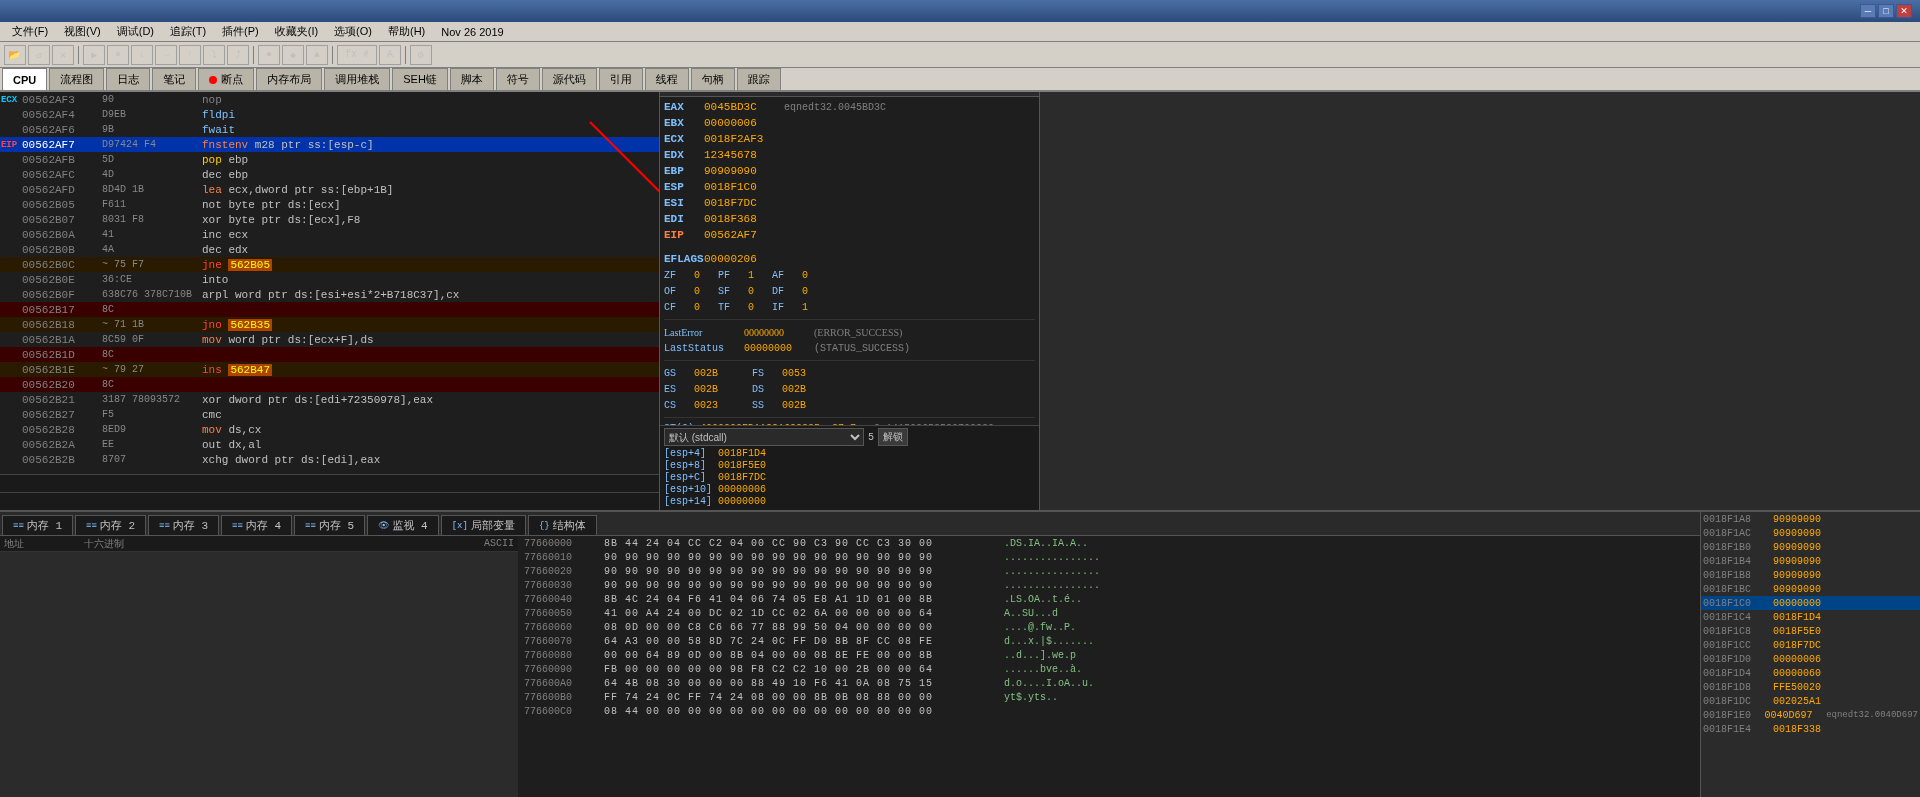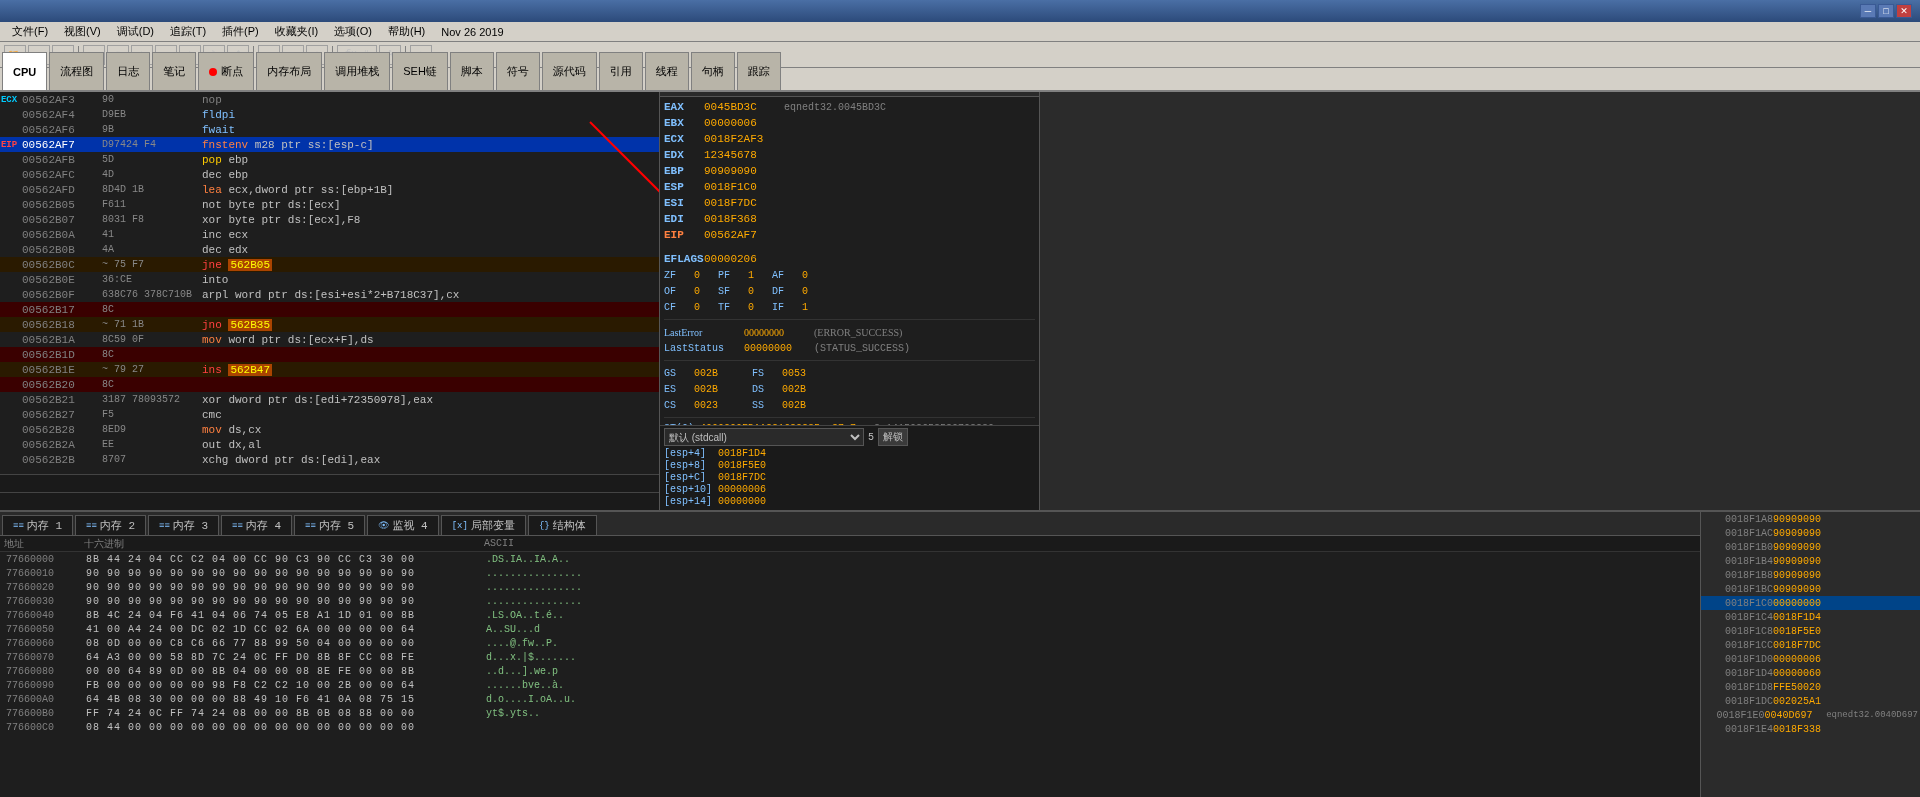--- a/index.html
+++ b/index.html
@@ -96,21 +96,21 @@
       background: #b8b4a8;
       border: 1px solid #808080;
       border-bottom: none;
       cursor: pointer;
       color: #000;
       margin-right: 2px;
       display: flex;
       align-items: center;
       gap: 4px;
       white-space: nowrap;
-      height: 38px;
+      height: 22px;
     }
     .tab.active {
       background: #ffffff;
       font-weight: bold;
       color: #000;
     }
     .tab-dot { width: 8px; height: 8px; border-radius: 50%; display: inline-block; }
     .tab-dot.red { background: red; }
     
     #disasm-panel {
@@ -306,21 +306,21 @@
       display: flex;
       align-items: center;
       gap: 3px;
       height: 20px;
     }
     .mem-tab-icon { font-size: 9px; color: #80c0ff; }
     #memory-content {
       flex: 1;
       overflow: hidden;
       display: flex;
-      flex-direction: column;
+      flex-direction: row;
     }
     #memory-header {
       background: #1a1a1a;
       display: flex;
       height: 16px;
       align-items: center;
       border-bottom: 1px solid #333;
       font-size: 10px;
       color: #808080;
       padding: 0 4px;
@@ -357,21 +357,21 @@
       overflow-y: auto;
     }
     .stack-row {
       display: flex;
       height: 14px;
       align-items: center;
       padding: 0 2px;
       font-size: 10px;
     }
     .stack-row.selected { background: #004488; }
-    .stack-addr { width: 70px; color: #808080; text-align: right; }
+    .stack-addr { width: 70px; color: #808080; }
     .stack-val { width: 70px; color: #ffaa00; }
     .stack-comment { color: #808080; font-size: 9px; }
     
     ::-webkit-scrollbar { width: 8px; height: 8px; }
     ::-webkit-scrollbar-track { background: #1a1a1a; }
     ::-webkit-scrollbar-thumb { background: #555; }
     
     #red-line-overlay {
       position: absolute;
       pointer-events: none;

